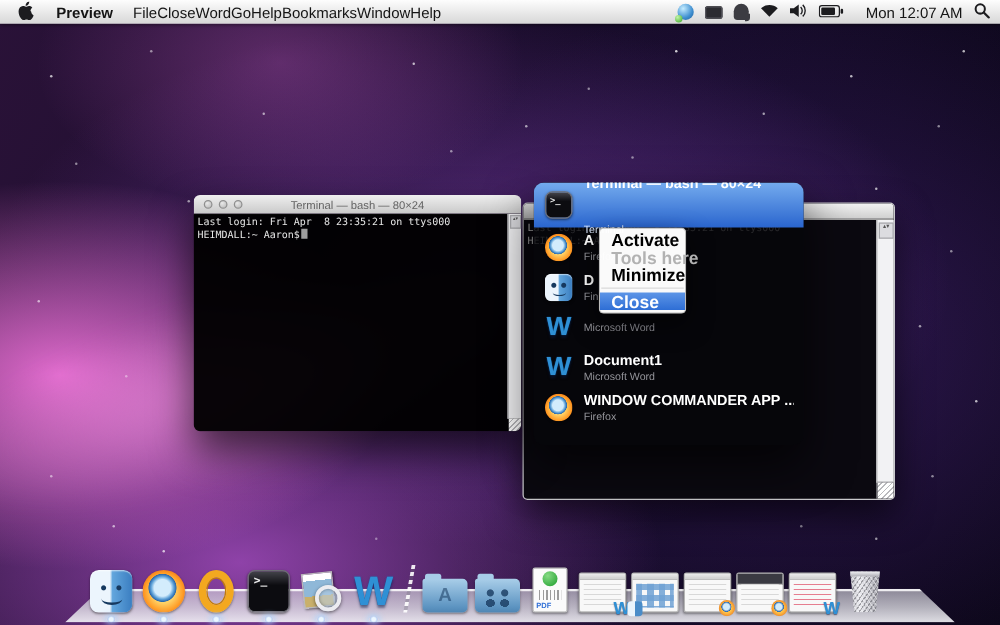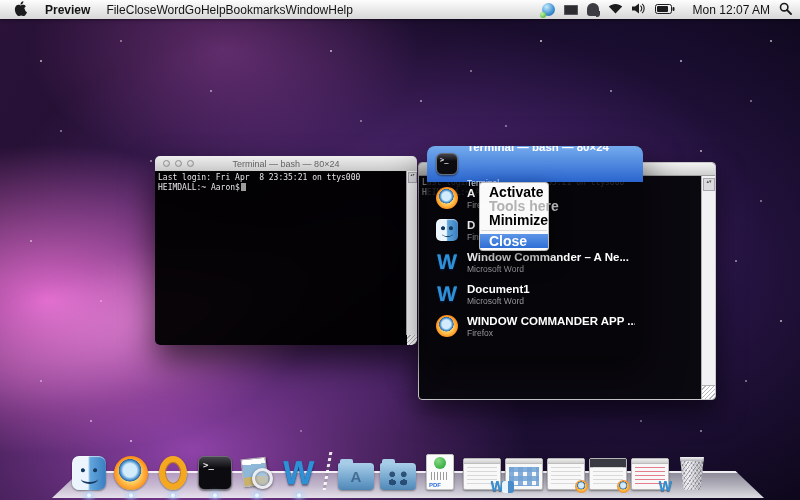--- a/index.html
+++ b/index.html
@@ -245,21 +245,20 @@
         <div class="hud-text">
           <div class="hud-title">D</div>
           <div class="hud-sub">Finder</div>
         </div>
       </div>
       <div class="hud-row">
         <div class="hud-icon">
           <div class="icon word-icon"><span>W</span></div>
         </div>
         <div class="hud-text">
-          <div class="hud-title">Window Commander – A Ne...</div>
           <div class="hud-sub">Microsoft Word</div>
         </div>
       </div>
       <div class="hud-row">
         <div class="hud-icon">
           <div class="icon word-icon"><span>W</span></div>
         </div>
         <div class="hud-text">
           <div class="hud-title">Document1</div>
           <div class="hud-sub">Microsoft Word</div>

